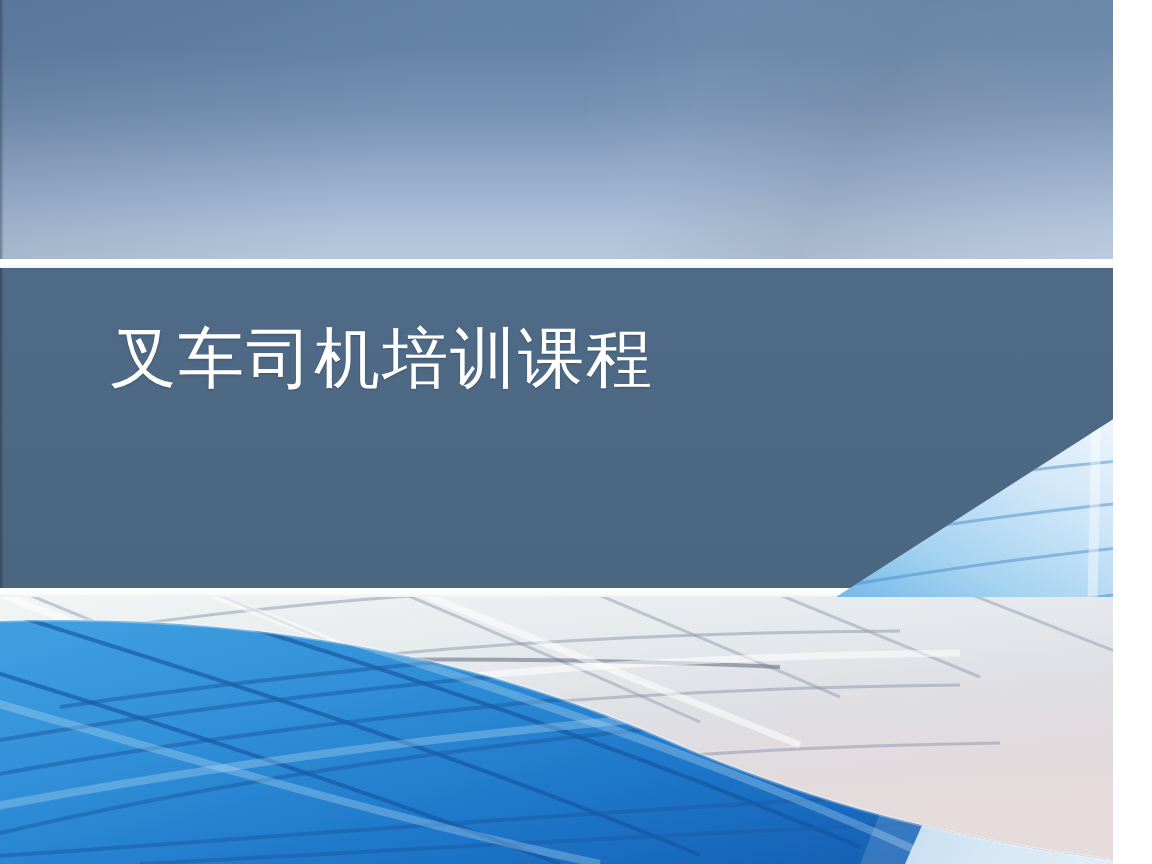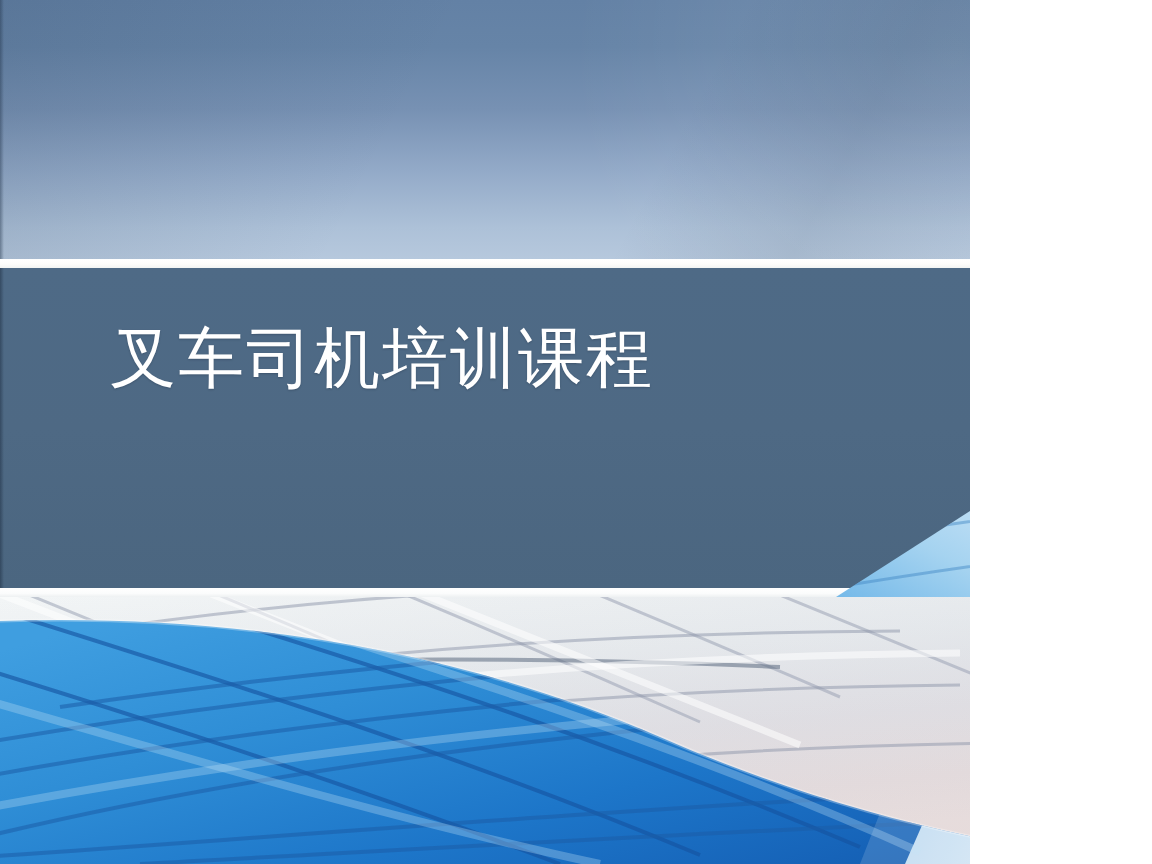--- a/index.html
+++ b/index.html
@@ -7,21 +7,21 @@
     margin: 0;
     padding: 0;
     background: #ffffff;
   }
   body {
     font-family: "Liberation Sans", sans-serif;
   }
 
   #slide {
     position: relative;
-    width: 970px;
+    width: 1113px;
     height: 864px;
     overflow: hidden;
     background: #ffffff;
   }
 
   
   .band-top {
     position: absolute;
     left: 0; top: 0;
     width: 1152px;

